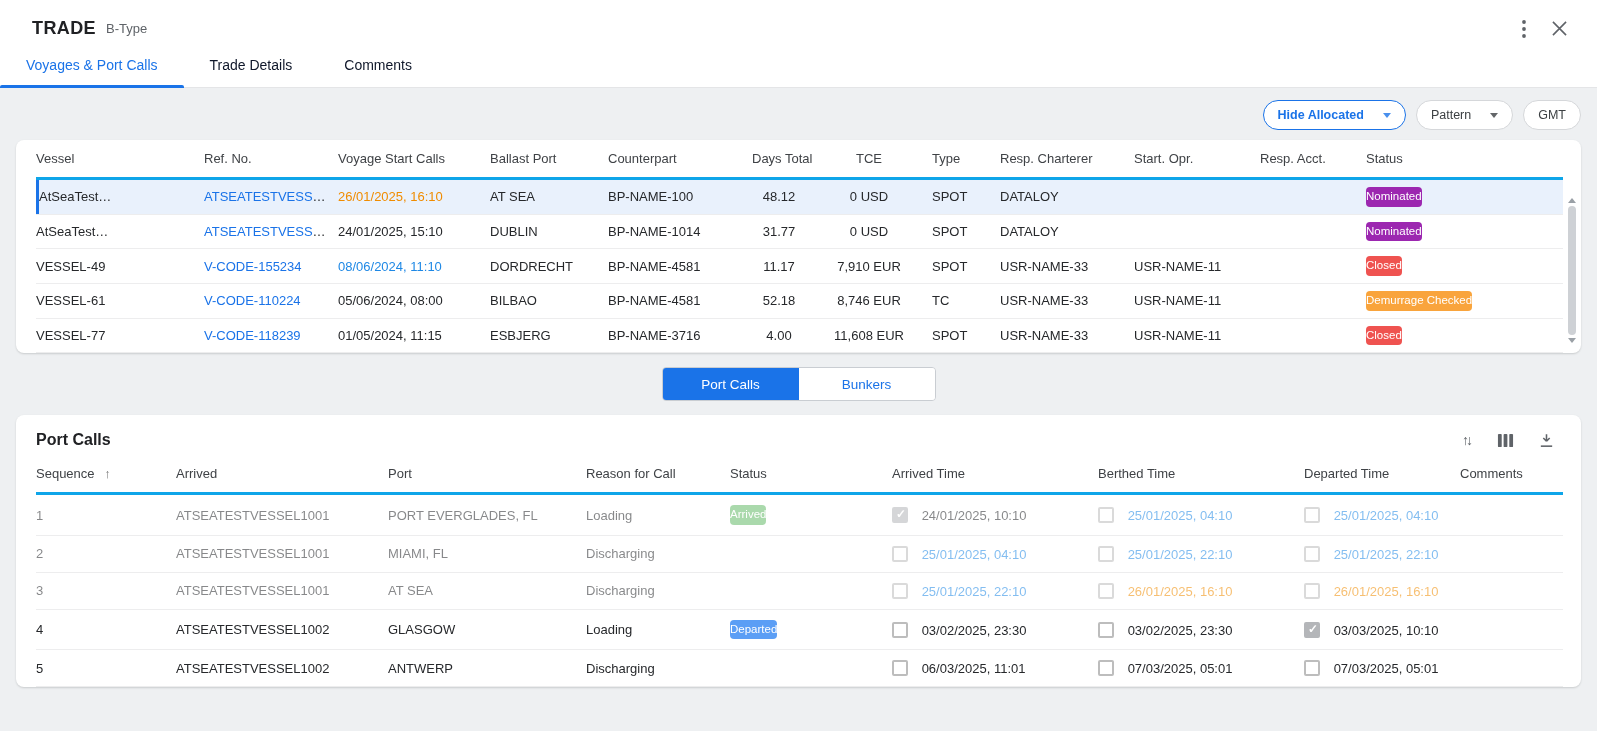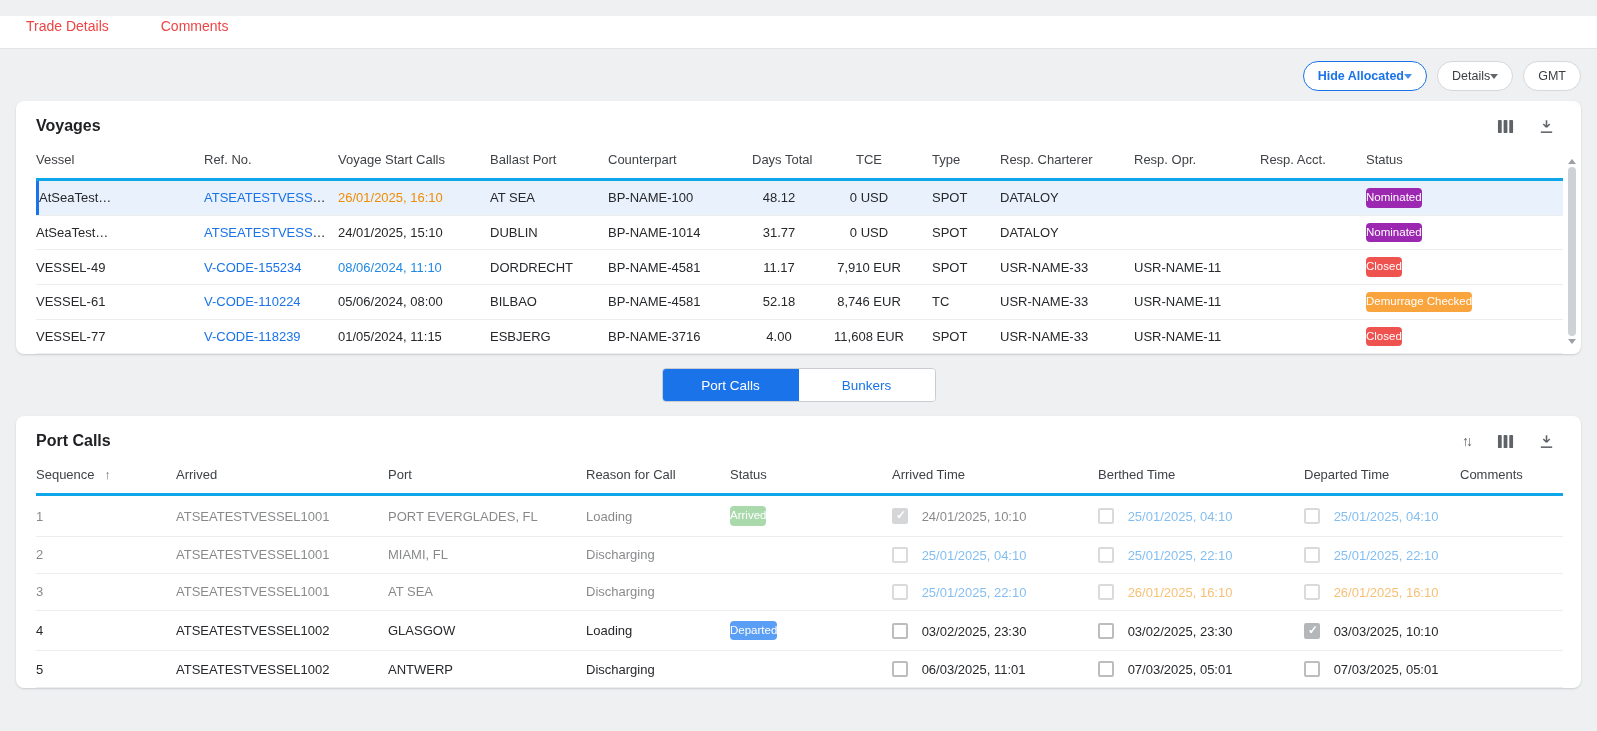--- a/index.html
+++ b/index.html
@@ -12,28 +12,28 @@
   }
 
   
   .dlg-header { background:#fff; }
   .title-row { display:flex; align-items:center; padding:18px 30px 0 32px; }
   .title-row h1 { font-size:18px; font-weight:700; color:#202124; letter-spacing:.4px; }
   .subtitle { margin-left:10px; font-size:13px; color:#5f6368; }
   .spacer { flex:1; }
   .icon-btn { background:none; border:none; cursor:pointer; color:#5f6368; margin-left:26px; display:flex; align-items:center; }
   .tabs { display:flex; margin-top:16px; border-bottom:1px solid #e4e5e7; padding-left:0; }
-  .tab { position:relative; padding:2px 26px 14px; font-size:14px; color:#ef4444; cursor:pointer; font-weight:500; }
+  .tab { position:relative; padding:2px 26px 14px; font-size:14px; color:#0f172a; cursor:pointer; font-weight:500; }
   .tab.active { color:var(--accent-blue,#1a73e8); }
   .tab.active::after { content:""; position:absolute; left:0; right:0; bottom:-1px; height:3px; border-radius:2px 2px 0 0; background:var(--accent-blue,#1a73e8); }
 
   
   .content { padding:12px 16px 0; }
   .toolbar { display:flex; justify-content:flex-end; gap:10px; margin-bottom:10px; }
-  .pill { display:inline-flex; align-items:center; gap:0; height:30px; padding:0 14px; border-radius:16px;
+  .pill { display:inline-flex; align-items:center; gap:19px; height:30px; padding:0 14px; border-radius:16px;
           border:1px solid #d5d7da; background:#fff; font-size:12.5px; color:#3c4043; cursor:pointer;
           font-family:"Liberation Sans",sans-serif; }
   .pill.primary { border-color:var(--accent-blue,#1a73e8); color:var(--accent-blue,#1a73e8); font-weight:700; }
   .caret { width:0; height:0; border-left:4px solid transparent; border-right:4px solid transparent; border-top:5px solid currentColor; opacity:.8; }
 
   .card { position:relative; background:#fff; border-radius:8px; box-shadow:0 1px 2px rgba(60,64,67,.20); }
   .card-head { display:flex; align-items:center; justify-content:space-between; padding:16px 20px 6px; }
   .card-head h2 { font-size:16px; font-weight:700; color:#202124; }
   .card-icons { display:flex; align-items:center; gap:24px; color:#5f6368; padding-right:6px; }
   .card-icons > span { cursor:pointer; display:flex; align-items:center; }
@@ -76,61 +76,61 @@
              flex-direction:column; align-items:center; cursor:pointer; }
   .vscroll .arr { width:0; height:0; border-left:4px solid transparent; border-right:4px solid transparent; }
   .vscroll .arr.up { border-bottom:5px solid #9aa0a6; margin:2px 0 3px; }
   .vscroll .arr.down { border-top:5px solid #9aa0a6; margin:3px 0 2px; }
   .vscroll .thumb { flex:1; width:8px; background:#ced1d5; border-radius:4px; }
 </style>
 </head>
 <body>
 
 <header class="dlg-header">
+  <div class="title-row">
+    <h1>TRADE</h1>
+    <span class="subtitle">B-Type</span>
+    <div class="spacer"></div>
+    <button class="icon-btn">
+      <svg width="4" height="18" viewBox="0 0 4 18" fill="#5f6368">
+          <circle cx="2" cy="2" r="1.9"></circle>
+          <circle cx="2" cy="9" r="1.9"></circle>
+          <circle cx="2" cy="16" r="1.9"></circle>
+        </svg>
+    </button>
+    <button class="icon-btn">
+      <svg width="15" height="15" viewBox="0 0 16 16">
+          <path d="M1 1l14 14M15 1L1 15" stroke="#5f6368" stroke-width="1.7"></path>
+        </svg>
+    </button>
+  </div>
   <nav class="tabs">
+    <div class="tab active">Voyages &amp; Port Calls</div>
     <div class="tab">Trade Details</div>
     <div class="tab">Comments</div>
   </nav>
 </header>
 
 <div class="content">
 
   <div class="toolbar">
     <button class="pill primary">
       <span>Hide Allocated</span>
       <span class="caret"></span>
     </button>
     <button class="pill">
-      <span>Details</span>
+      <span>Pattern</span>
       <span class="caret"></span>
     </button>
     <button class="pill">
       <span>GMT</span>
     </button>
   </div>
 
   <section class="card">
-    <div class="card-head">
-      <h2>Voyages</h2>
-      <div class="card-icons">
-        <span>
-          <svg width="17" height="17" viewBox="0 0 18 18" fill="currentColor">
-              <rect x="1" y="2" width="4" height="14" rx="1"></rect>
-              <rect x="7" y="2" width="4" height="14" rx="1"></rect>
-              <rect x="13" y="2" width="4" height="14" rx="1"></rect>
-            </svg>
-        </span>
-        <span>
-          <svg width="17" height="17" viewBox="0 0 24 24" stroke="currentColor" fill="none" stroke-width="2.2">
-              <path d="M12 3v10m0 0l-4.5-4.5M12 13l4.5-4.5"></path>
-              <path d="M4 20h16"></path>
-            </svg>
-        </span>
-      </div>
-    </div>
     <table>
       <colgroup>
         <col style="width:168px">
           <col style="width:134px">
           <col style="width:152px">
           <col style="width:118px">
         <col style="width:144px">
           <col style="width:70px">
           <col style="width:110px">
           <col style="width:68px">
@@ -143,21 +143,21 @@
         <tr>
           <th>Vessel</th>
           <th>Ref. No.</th>
           <th>Voyage Start Calls</th>
           <th>Ballast Port</th>
           <th>Counterpart</th>
           <th class="num">Days Total</th>
           <th class="num">TCE</th>
           <th>Type</th>
           <th>Resp. Charterer</th>
-          <th>Resp. Opr.</th>
+          <th>Start. Opr.</th>
           <th>Resp. Acct.</th>
           <th>Status</th>
         </tr>
       </thead>
       <tbody>
 
           <tr class="selected">
             <td>AtSeaTest…</td>
             <td><a class="link">ATSEATESTVESSEL1002</a></td>
             <td><span class="t-orange">26/01/2025, 16:10</span></td>

